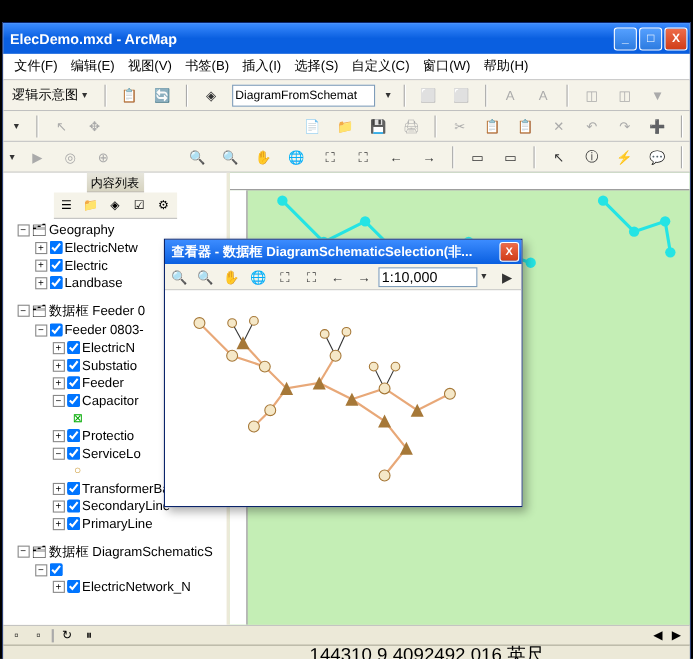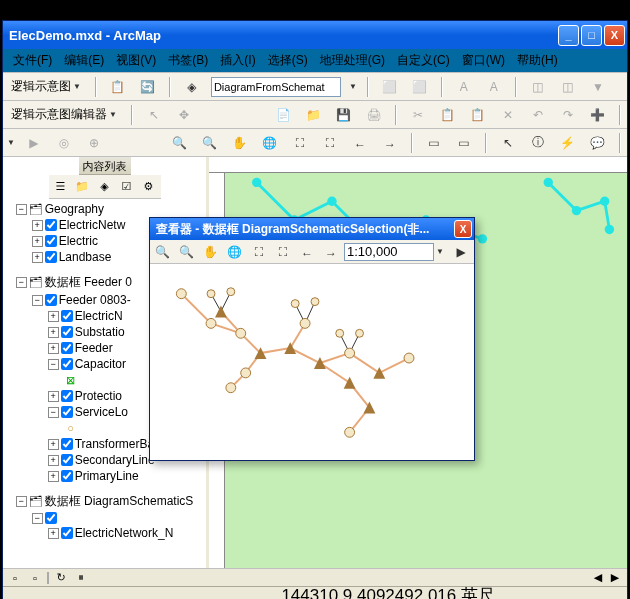--- a/index.html
+++ b/index.html
@@ -3,21 +3,21 @@
 <meta charset="utf-8">
 <style>
 * { box-sizing: border-box; margin: 0; padding: 0; font-family: "Microsoft YaHei", Tahoma, sans-serif; }
 body { background: #000; width: 630px; height: 599px; overflow: hidden; position: relative; }
 .window { position: absolute; left: 2px; top: 20px; width: 626px; height: 595px; background: #ece9d8; border: 1px solid #0a246a; }
 .titlebar { height: 28px; background: linear-gradient(to bottom, #3c8cff 0%, #0a5fe0 50%, #0a5fe0 100%); display: flex; align-items: center; padding: 0 2px 0 6px; }
 .titlebar-title { color: #fff; font-size: 13px; font-weight: bold; flex: 1; }
 .titlebar-btns { display: flex; gap: 2px; }
 .titlebar-btn { width: 21px; height: 21px; background: linear-gradient(to bottom, #55a0ff, #2c7be0); border: 1px solid #fff; border-radius: 3px; color: #fff; display:flex; align-items:center; justify-content:center; font-size:11px; font-weight:bold; }
 .titlebar-btn.close { background: linear-gradient(to bottom, #ee6d4a, #d03c18); }
-.menubar { height: 24px; background: #0369a1; display: flex; align-items: center; padding: 0 4px; border-bottom: 1px solid #c0c0c0; }
+.menubar { height: 24px; background: #ffffff; display: flex; align-items: center; padding: 0 4px; border-bottom: 1px solid #c0c0c0; }
 .menubar-item { padding: 2px 6px; font-size: 12px; cursor: pointer; }
 .toolbar { height: 28px; background: #f5f3e9; border-bottom: 1px solid #c0c0c0; display: flex; align-items: center; padding: 0 4px; gap: 8px; }
 .tb-label { font-size: 12px; padding: 0 4px; display:flex; align-items:center; gap:2px; }
 .tb-sep { width: 2px; height: 20px; border-left: 1px solid #aaa; border-right: 1px solid #fff; margin: 0 2px; }
 .tb-btn { width: 22px; height: 22px; display:flex; align-items:center; justify-content:center; cursor:pointer; font-size:12px; color:#333; }
 .tb-combo { height: 20px; font-size: 11px; border:1px solid #7f9db9; background:#fff; padding: 0 2px; }
 .dropdown-arrow { font-size: 8px; color: #333; }
 .content { display:flex; height: calc(100% - 28px - 24px - 28px - 28px - 28px - 28px - 18px); }
 .toc-panel { width: 206px; background:#fff; border-right: 3px solid #ece9d8; display:flex; flex-direction:column;align-items:center; }
 .toc-title { height: 18px; background: linear-gradient(to bottom,#e7e6dc,#d6d3c0); font-size:11px; padding: 2px 4px; border-bottom:1px solid #aca899; }
@@ -64,21 +64,20 @@
     </div>
   </div>
 
   <div class="menubar">
     <span class="menubar-item">文件(F)</span>
     <span class="menubar-item">编辑(E)</span>
     <span class="menubar-item">视图(V)</span>
     <span class="menubar-item">书签(B)</span>
     <span class="menubar-item">插入(I)</span>
     <span class="menubar-item">选择(S)</span>
-    <span class="menubar-item">地理处理(G)</span>
     <span class="menubar-item">自定义(C)</span>
     <span class="menubar-item">窗口(W)</span>
     <span class="menubar-item">帮助(H)</span>
   </div>
 
   <div class="toolbar">
     <span class="tb-label">
         <span>逻辑示意图</span>
         <span class="dropdown-arrow">▼</span>
       </span>
@@ -96,21 +95,20 @@
     <div class="tb-btn" style="color:#aaa">A</div>
     <div class="tb-btn" style="color:#aaa">A</div>
     <div class="tb-sep"></div>
     <div class="tb-btn" style="color:#aaa">◫</div>
     <div class="tb-btn" style="color:#aaa">◫</div>
     <div class="tb-btn" style="color:#aaa">▼</div>
   </div>
 
   <div class="toolbar">
     <span class="tb-label">
-        <span>逻辑示意图编辑器</span>
         <span class="dropdown-arrow">▼</span>
       </span>
     <div class="tb-sep"></div>
     <div class="tb-btn" style="color:#aaa">↖</div>
     <div class="tb-btn" style="color:#aaa">✥</div>
     <div style="flex:1"></div>
     <div class="tb-btn">📄</div>
     <div class="tb-btn">📁</div>
     <div class="tb-btn">💾</div>
     <div class="tb-btn" style="color:#aaa">🖨</div>

